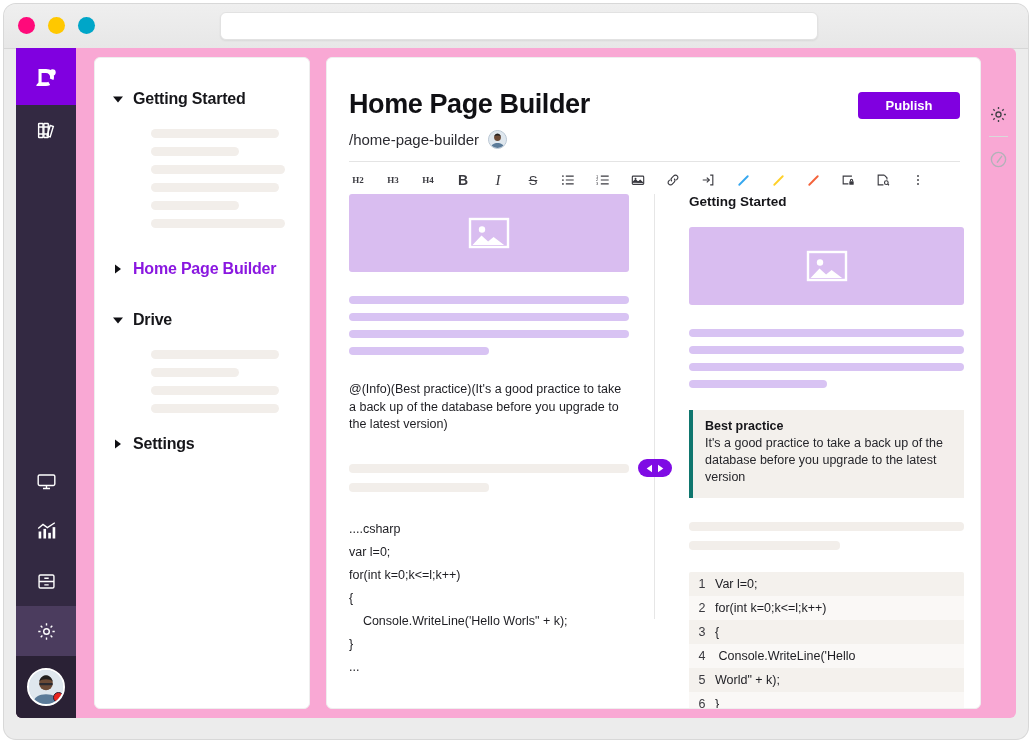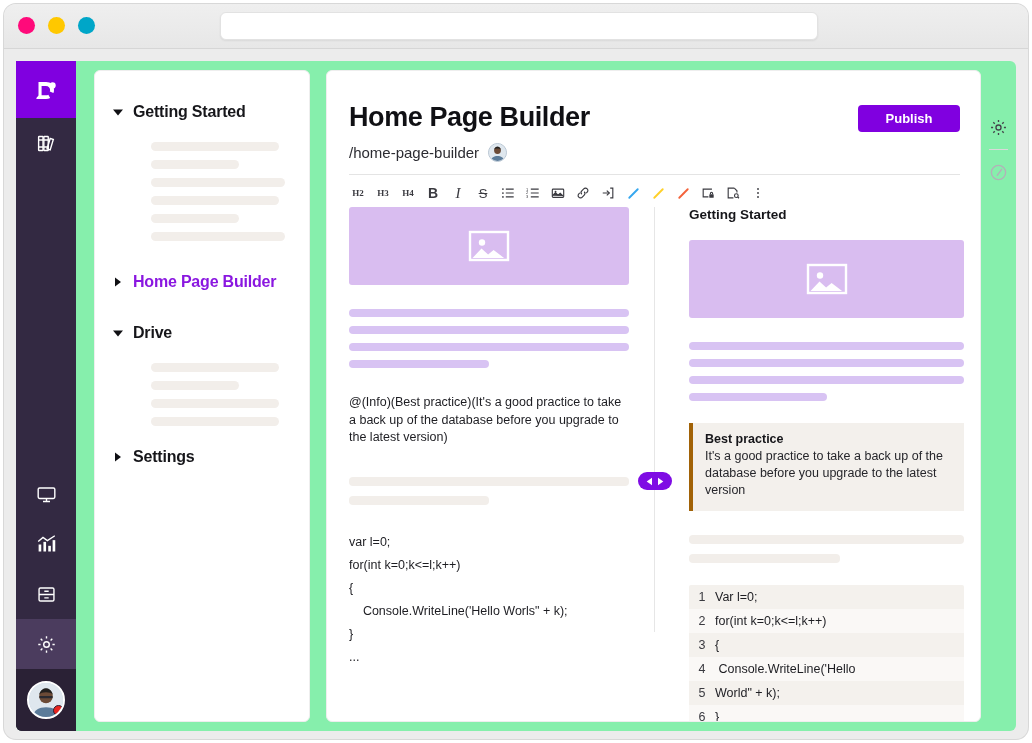--- a/index.html
+++ b/index.html
@@ -25,23 +25,23 @@
   }
   .lights { position: absolute; left: 14px; top: 13px; display: flex; gap: 13px; }
   .light { width: 17px; height: 17px; border-radius: 50%; }
   .omnibox {
     position: absolute; left: 216px; top: 8px; width: 598px; height: 28px;
     background: #ffffff; border-radius: 6px; border: 1px solid #e2e2e2;
     box-shadow: 0 1px 2px rgba(0,0,0,.07);
   }
   
   .app {
-    position: absolute; left: 12px; top: 57px;
+    position: absolute; left: 12px; top: 44px;
     width: 1000px; height: 670px;
-    background: #86efac; border-radius: 6px;
+    background: #f9a8d4; border-radius: 6px;
   }
   
   .rail {
     position: absolute; left: 0; top: 0; width: 60px; height: 670px;
     background: #332942; border-radius: 6px 0 0 6px;
     display: flex; flex-direction: column; align-items: center;
   }
   .rail-logo {
     width: 60px; height: 57px; background: #8000e0;
     display: flex; align-items: center; justify-content: center;
@@ -114,21 +114,21 @@
     border: none; border-radius: 4px;
     font-family: "Liberation Sans", sans-serif;
     font-size: 13px; font-weight: bold; cursor: pointer;
   }
   .rule {
     position: absolute; left: 22px; top: 103px; width: 611px;
     height: 1px; background: #e4e4e4;
   }
   .toolbar {
     position: absolute; left: 20px; top: 111px;
-    display: flex; align-items: center; gap: 0px;
+    display: flex; align-items: center; gap: 10px;
   }
   .tb {
     width: 22px; height: 22px; display: flex; align-items: center;
     justify-content: center; color: #3a3a40; font-size: 13px;
     margin-right: 3px;
   }
   .tb.small { font-size: 9px; font-weight: bold; font-family: "Liberation Serif", serif; }
   
   .panes { position: absolute; left: 0; top: 136px; width: 655px; height: 516px; }
   .pane-src { position: absolute; left: 22px; top: 0; width: 280px; }
@@ -149,21 +149,21 @@
     display: flex; align-items: center; justify-content: center;
   }
   .lines { margin-top: 24px; }
   .lines .ln { height: 8px; border-radius: 4px; background: #d8c3f3; margin-bottom: 9px; }
   .body-text {
     margin-top: 26px; font-size: 12.5px; line-height: 17.5px; color: #1d1d22;
   }
   .beige { margin-top: 24px; }
   .beige .ln { height: 9px; border-radius: 4px; background: #f2eeea; margin-bottom: 10px; }
   .callout {
-    margin-top: 22px; background: #f3f0ec; border-left: 4px solid #a16207;
+    margin-top: 22px; background: #f3f0ec; border-left: 4px solid #0f766e;
     padding: 9px 11px 12px 12px;
   }
   .callout-title { font-size: 12.5px; font-weight: bold; color: #16161a; margin-bottom: 2px; }
   .callout-body { font-size: 12.5px; line-height: 17px; color: #26262b; }
   .code-src { margin-top: 26px; font-size: 12.5px; line-height: 23px; color: #1d1d22; }
   .code-block { margin-top: 22px; border-radius: 2px; overflow: hidden; }
   .code-row { display: flex; height: 24px; align-items: center; font-size: 12.5px; color: #1d1d22; }
   .code-row:nth-child(odd) { background: #f4f1ed; }
   .code-row:nth-child(even) { background: #faf8f6; }
   .gutter { width: 26px; text-align: center; color: #3a3a40; flex: none; }
@@ -431,20 +431,21 @@
             <div class="ln" style="width:100%"></div>
             <div class="ln" style="width:100%"></div>
             <div class="ln" style="width:50%"></div>
           </div>
           <div class="body-text">@(Info)(Best practice)(It's a good practice to take a back up of the database before you upgrade to the latest version)</div>
           <div class="beige" style="margin-top:30px">
             <div class="ln" style="width:100%"></div>
             <div class="ln" style="width:50%"></div>
           </div>
           <div class="code-src">
+            <div>....csharp</div>
             <div>var l=0;</div>
             <div>for(int k=0;k&lt;=l;k++)</div>
             <div>{</div>
             <div class="code-txt">    Console.WriteLine('Hello Worls" + k);</div>
             <div>}</div>
             <div>...</div>
           </div>
         </div>
 
         <div class="pane-prev">

